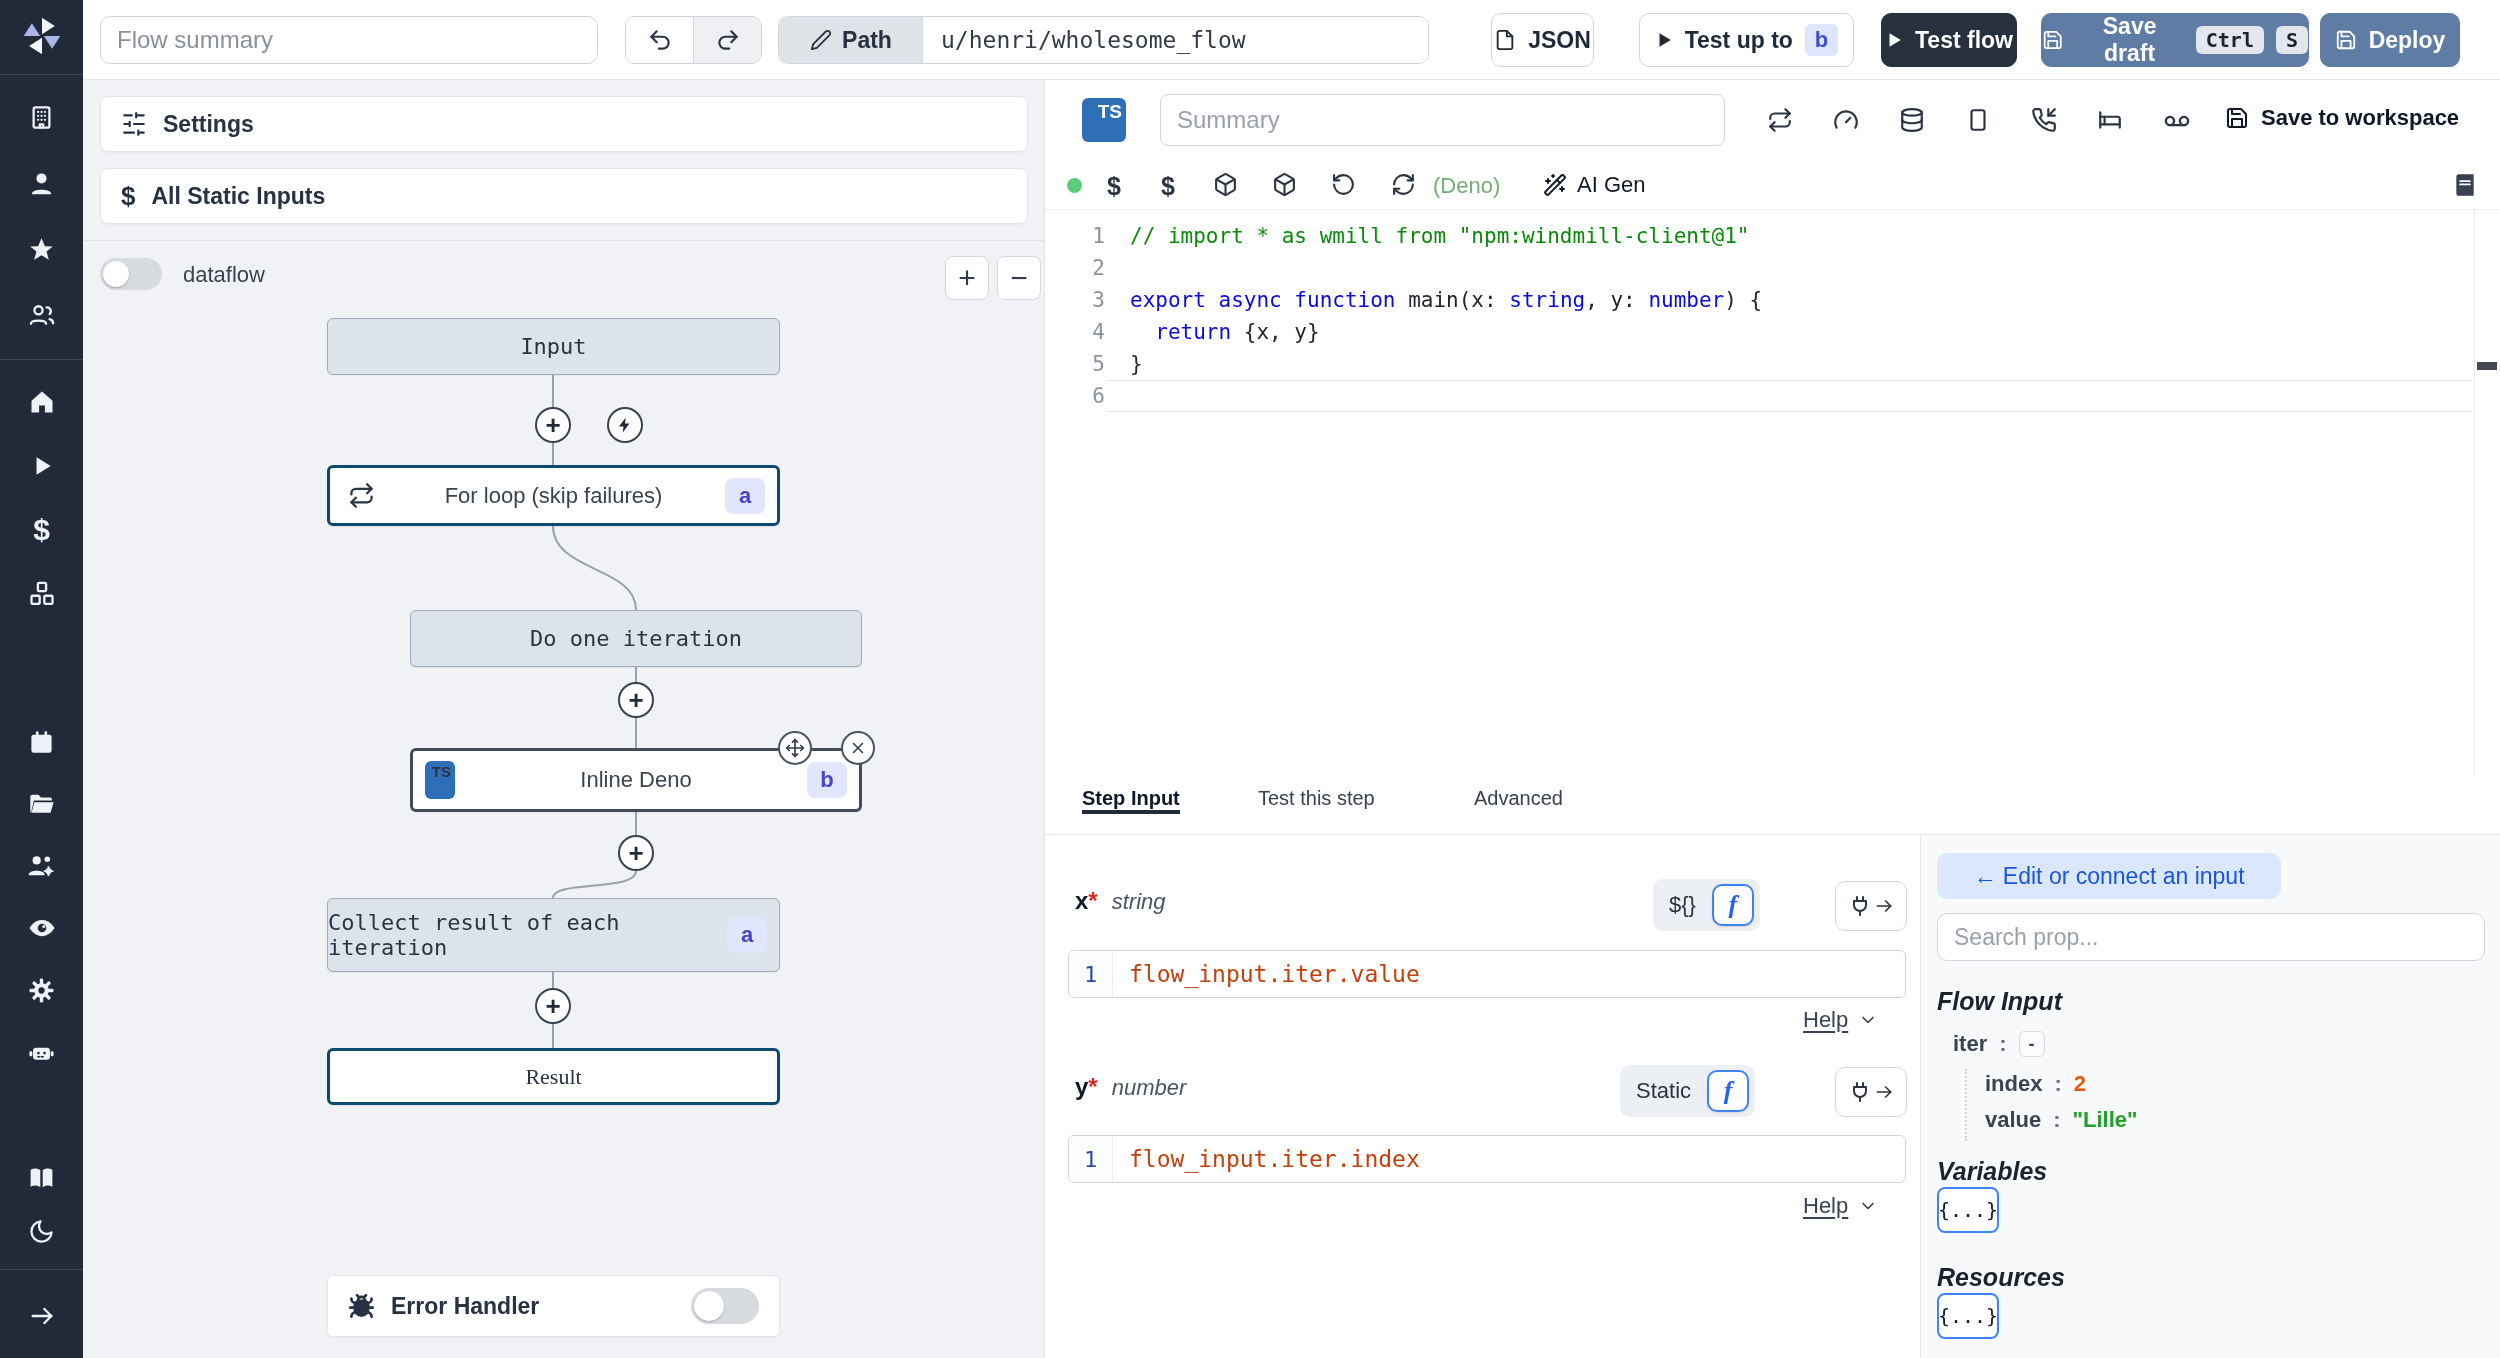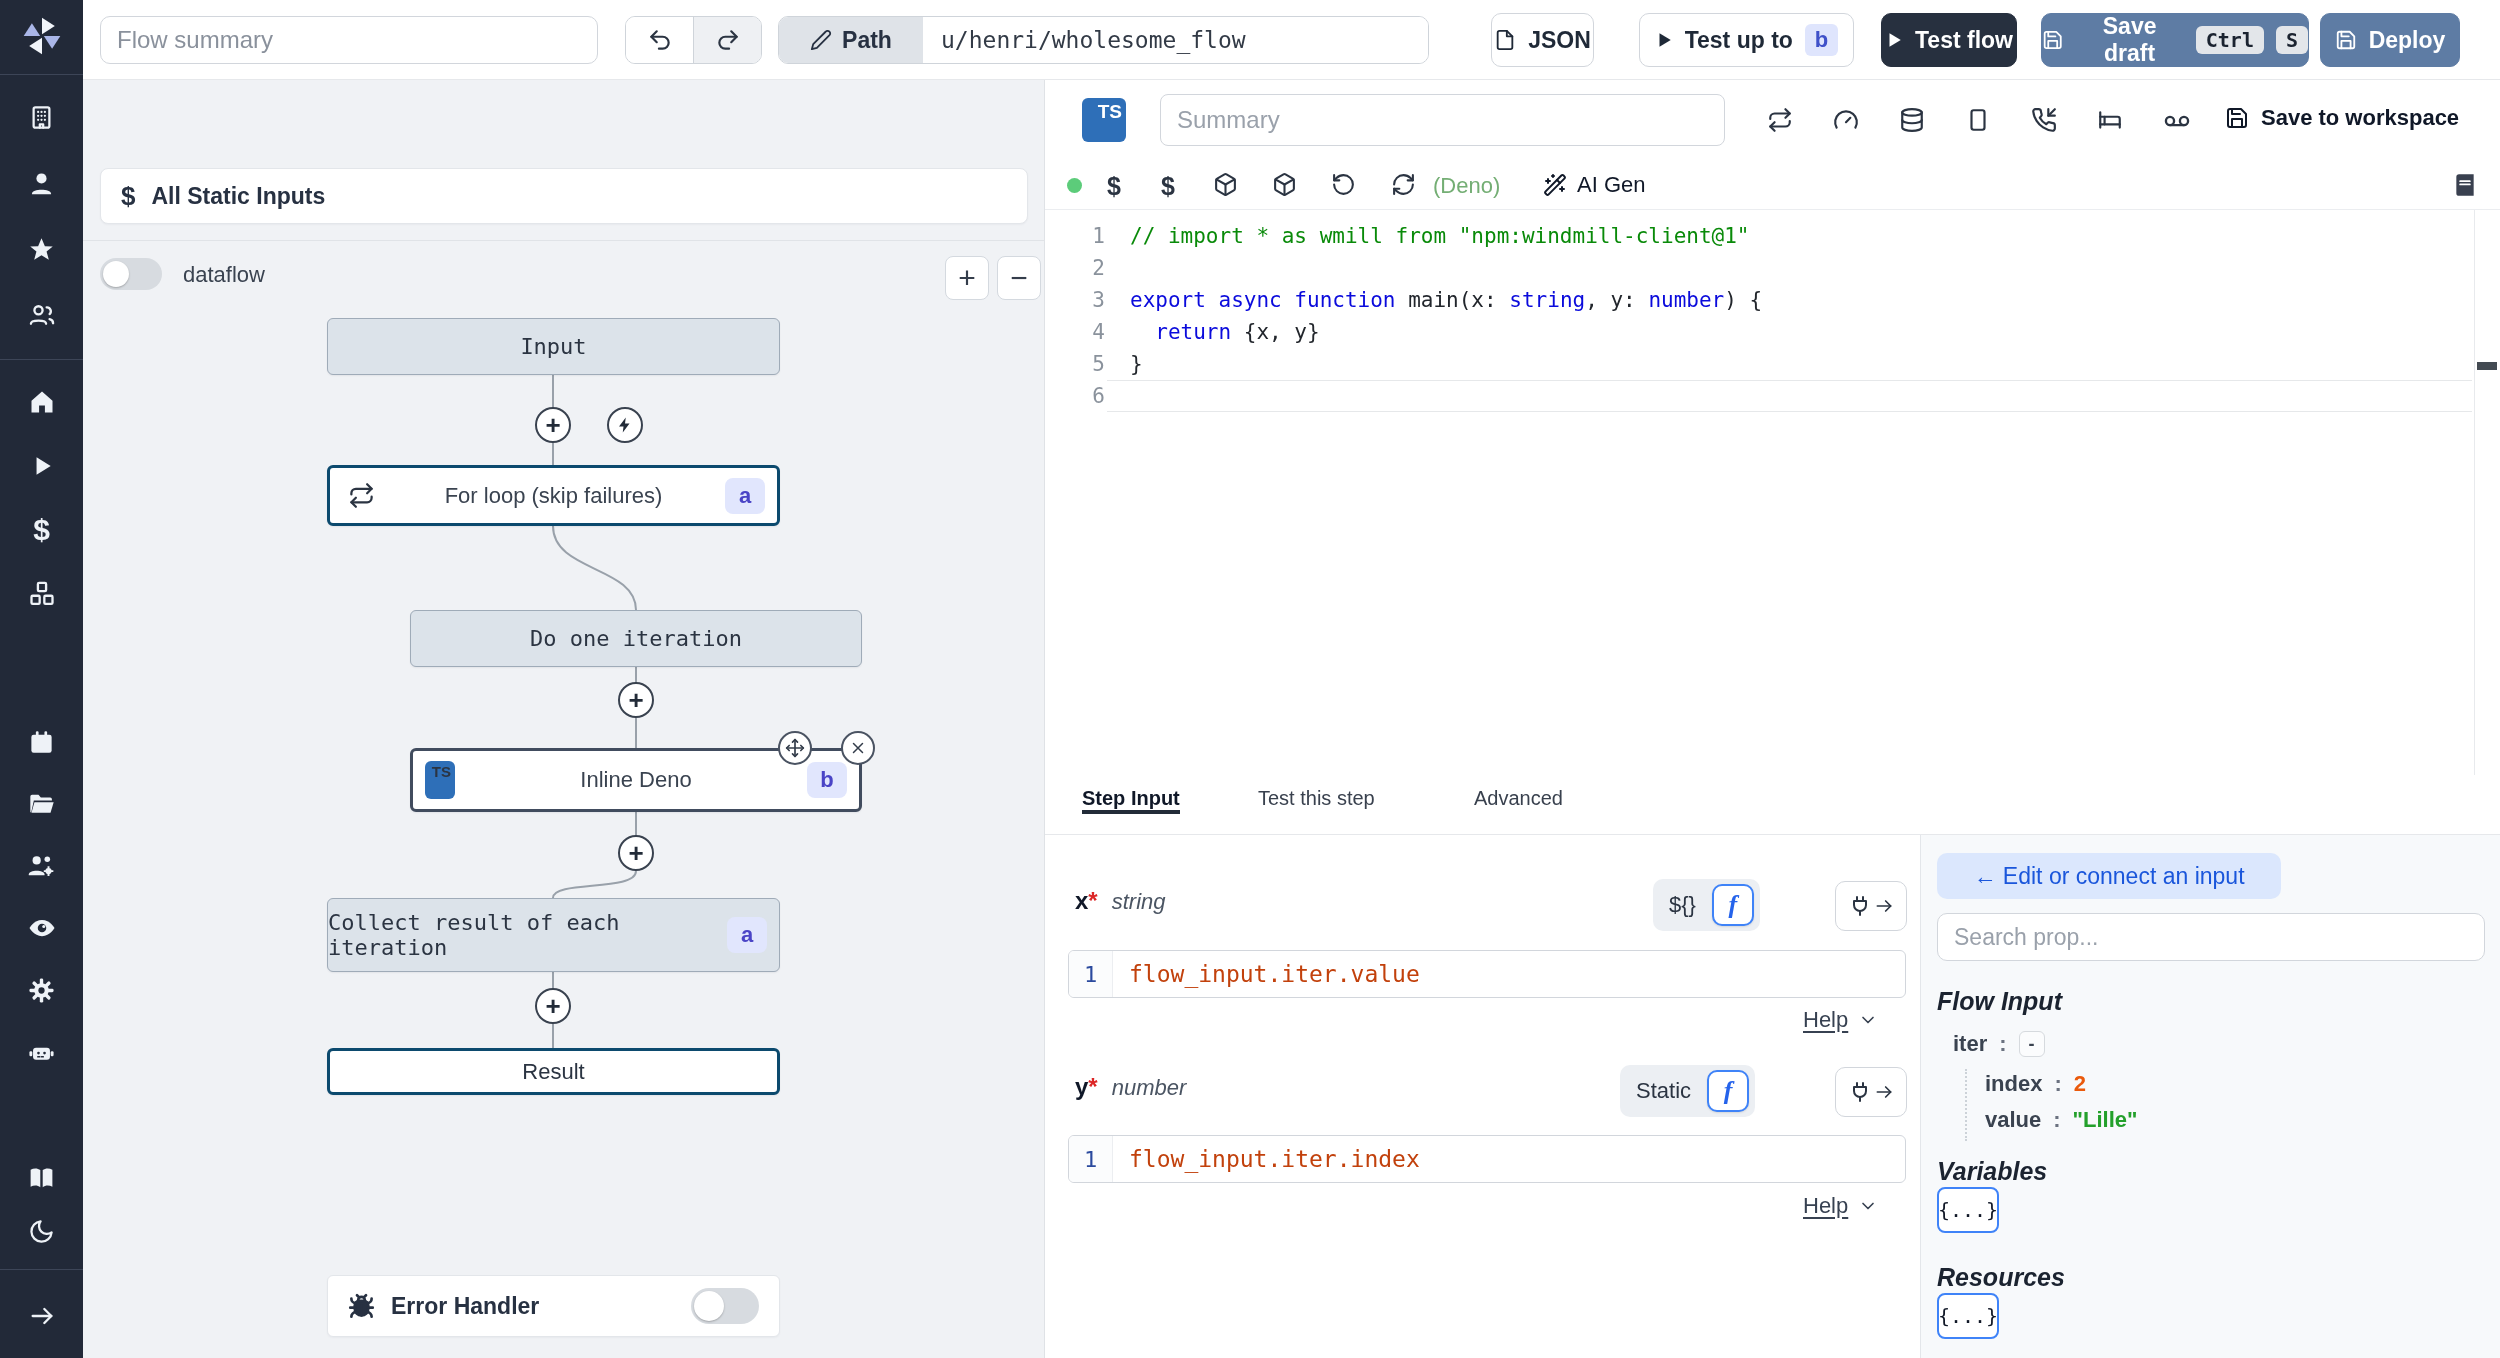--- a/index.html
+++ b/index.html
@@ -328,20 +328,26 @@
             <path d="M7 3v5h8"></path>
           </svg>
         <span>Deploy</span>
       </button>
     </header>
 
     <div class="content">
 
       <section class="flow-panel">
 
+        <div class="card" style="top:16px">
+          <svg class="ic" width="26" height="26" viewBox="0 0 24 24" style="color:#273142">
+              <path d="M21 4h-7M10 4H3M21 12h-9M8 12H3M21 20h-5M12 20H3M14 2v4M8 10v4M16 18v4"></path>
+            </svg>
+          <span class="t">Settings</span>
+        </div>
         <div class="card" style="top:88px">
           <span style="font-size:26px;font-weight:600;color:#273142">$</span>
           <span class="t">All Static Inputs</span>
         </div>
         <div class="fp-div"></div>
 
         <div class="toggle" style="position:absolute;left:17px;top:178px;width:62px;height:32px">
           <span class="knob" style="width:26px;height:26px"></span>
         </div>
         <span class="dflabel">dataflow</span>
@@ -409,21 +415,21 @@
 
         <div class="pcircle" style="left:535px;top:755px">+</div>
 
         <div class="node gray" style="left:244px;top:818px;width:453px;height:74px">
           <span style="margin-right:56px">Collect result of each iteration</span>
           <span class="nbadge">a</span>
         </div>
 
         <div class="pcircle" style="left:452px;top:908px">+</div>
 
-        <div class="node white" style="left:244px;top:968px;width:453px;height:47px;font-family:Liberation Sans, sans-serif;color:#2b3442">
+        <div class="node white" style="left:244px;top:968px;width:453px;height:57px;font-family:Liberation Serif, serif;color:#2b3442">
           <span>Result</span>
         </div>
 
         <div class="card" style="left:244px;top:1195px;width:453px;height:62px;border-radius:6px">
           <svg class="ic" width="27" height="27" viewBox="0 0 24 24" style="color:#273142;stroke-width:2.4">
               <path d="m8 2 1.9 1.9M16 2l-1.9 1.9"></path>
               <path d="M9 7.5v-1a3 3 0 1 1 6 0v1"></path>
               <path d="M12 20a6 6 0 0 1-6-6v-3a4 4 0 0 1 4-4h4a4 4 0 0 1 4 4v3a6 6 0 0 1-6 6Z" fill="#273142"></path>
               <path d="M12 20v-9"></path>
               <path d="M6.5 9C4.6 8.8 3 7.1 3 5M6 13H2M3 21c0-2.1 1.7-3.8 3.8-4M17.5 9c1.9-.2 3.5-1.9 3.5-4M22 13h-4M21 21c0-2.1-1.7-3.8-3.8-4"></path>

